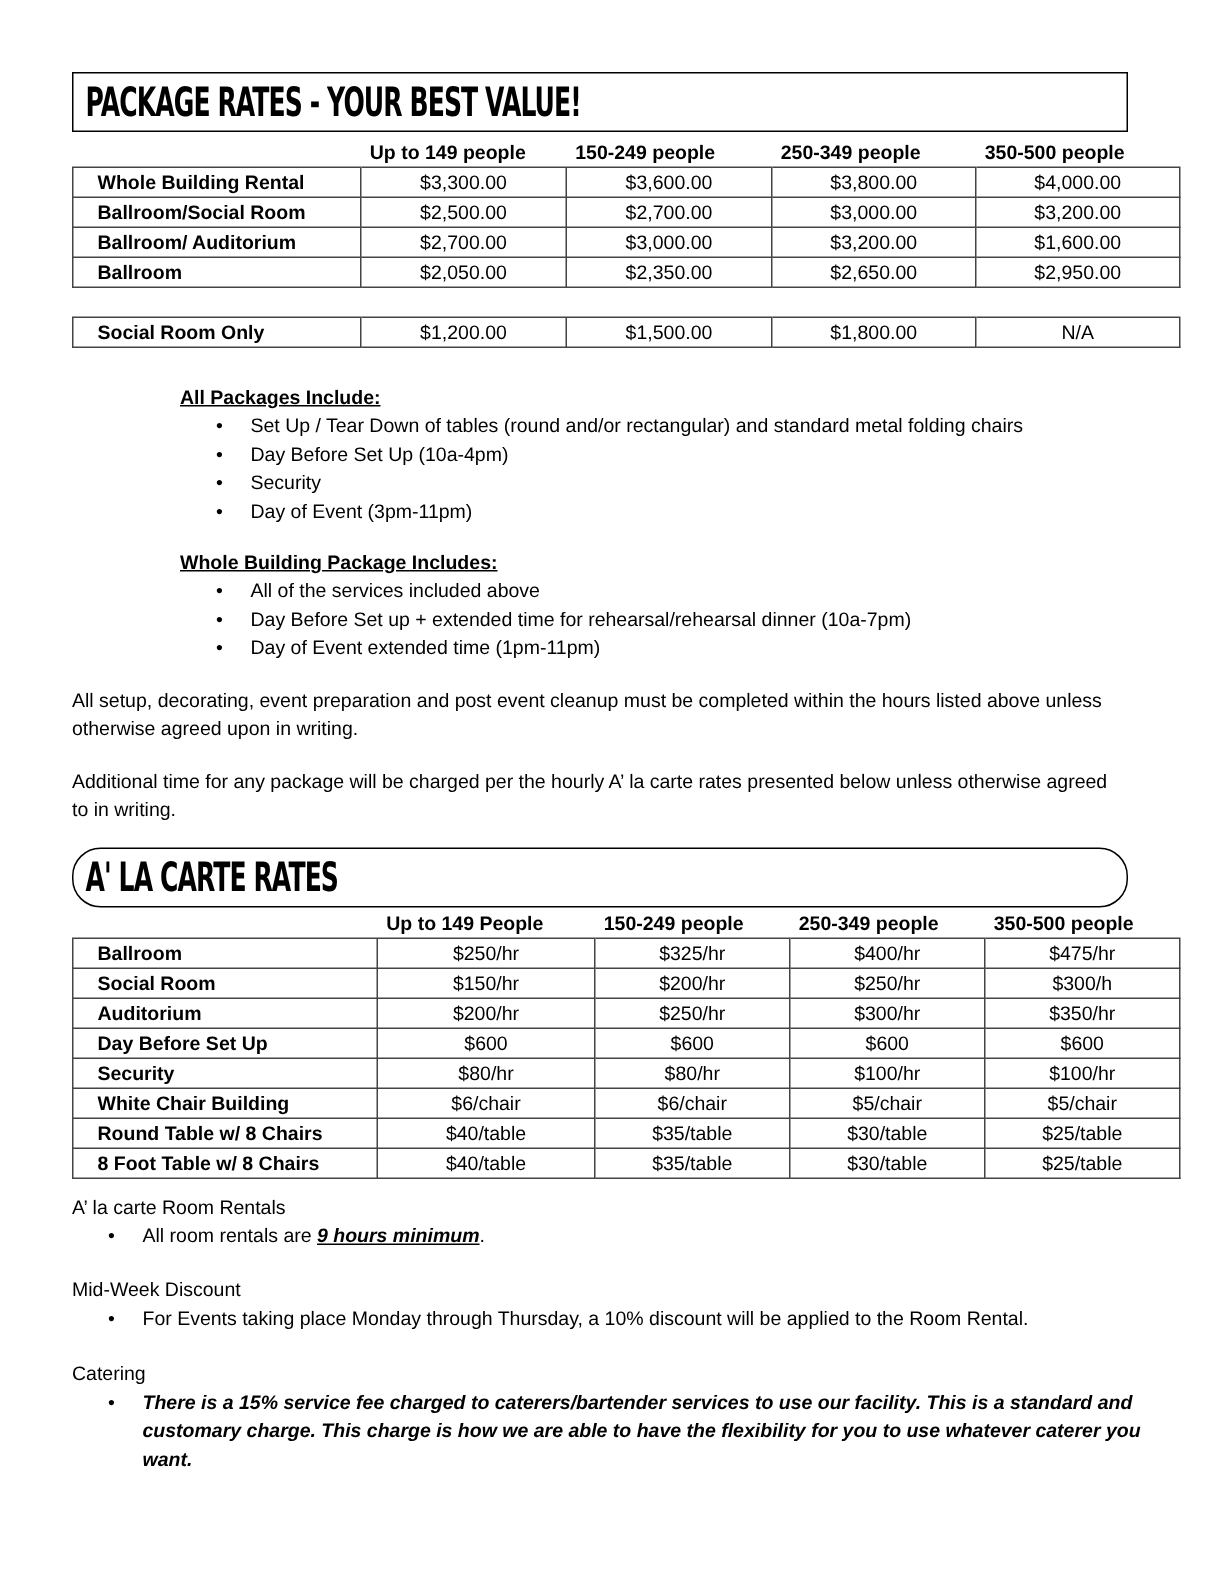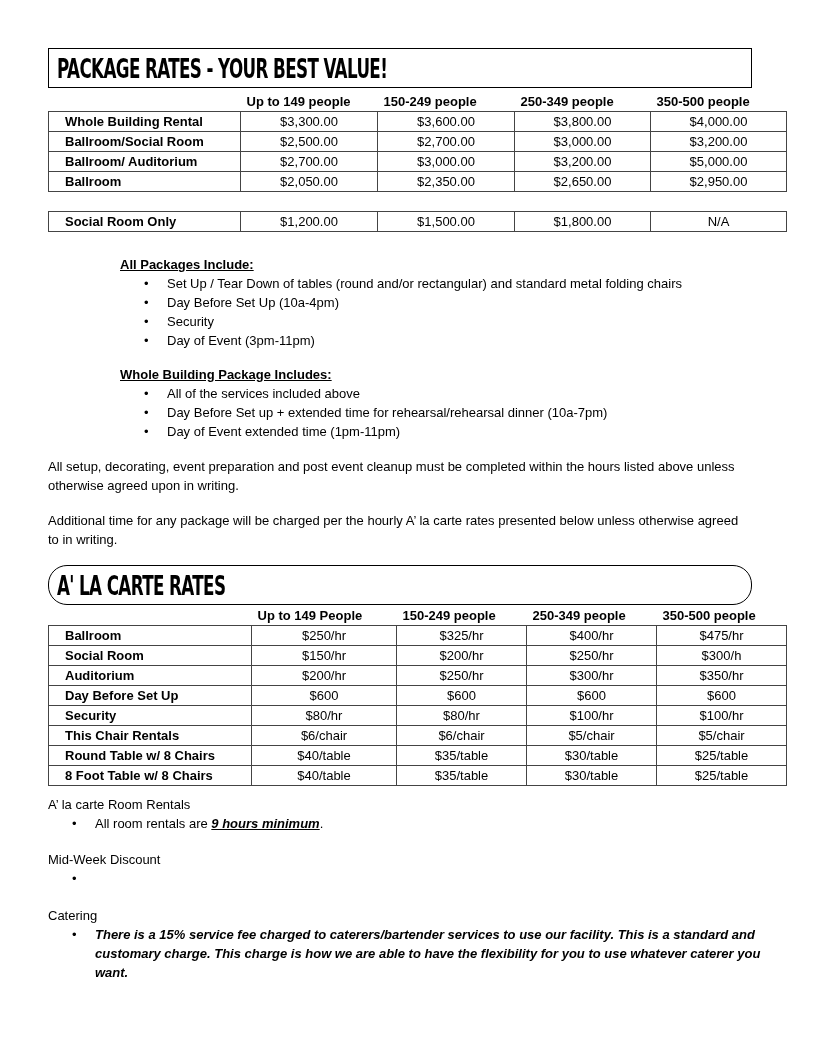--- a/index.html
+++ b/index.html
@@ -75,21 +75,21 @@
     <td class="val">$2,500.00</td>
     <td class="val">$2,700.00</td>
     <td class="val">$3,000.00</td>
     <td class="val">$3,200.00</td>
   </tr>
   <tr>
     <td class="label">Ballroom/ Auditorium</td>
     <td class="val">$2,700.00</td>
     <td class="val">$3,000.00</td>
     <td class="val">$3,200.00</td>
-    <td class="val">$5,000.00</td>
+    <td class="val">$1,600.00</td>
   </tr>
   <tr>
     <td class="label">Ballroom</td>
     <td class="val">$2,050.00</td>
     <td class="val">$2,350.00</td>
     <td class="val">$2,650.00</td>
     <td class="val">$2,950.00</td>
   </tr>
   <tr class="spacer">
     <td></td>
@@ -179,21 +179,21 @@
     <td class="val">$600</td>
   </tr>
   <tr>
     <td class="label">Security</td>
     <td class="val">$80/hr</td>
     <td class="val">$80/hr</td>
     <td class="val">$100/hr</td>
     <td class="val">$100/hr</td>
   </tr>
   <tr>
-    <td class="label">This Chair Rentals</td>
+    <td class="label">White Chair Building</td>
     <td class="val">$6/chair</td>
     <td class="val">$6/chair</td>
     <td class="val">$5/chair</td>
     <td class="val">$5/chair</td>
   </tr>
   <tr>
     <td class="label">Round Table w/ 8 Chairs</td>
     <td class="val">$40/table</td>
     <td class="val">$35/table</td>
     <td class="val">$30/table</td>
@@ -212,21 +212,21 @@
 <div class="block" style="top:795px;">
   <div>A’ la carte Room Rentals</div>
   <ul class="bul">
     <li><span class="dot">•</span><span>All room rentals are </span><span class="em-strong">9 hours minimum</span><span>.</span></li>
   </ul>
 </div>
 
 <div class="block" style="top:850px;">
   <div>Mid-Week Discount</div>
   <ul class="bul">
-    <li><span class="dot">•</span></li>
+    <li><span class="dot">•</span><span>For Events taking place Monday through Thursday, a 10% discount will be applied to the Room Rental.</span></li>
   </ul>
 </div>
 
 <div class="block" style="top:906px; width:720px;">
   <div>Catering</div>
   <ul class="bul">
     <li class="cat"><span class="dot" style="font-style:normal;font-weight:normal;">•</span><span>There is a 15% service fee charged to caterers/bartender services to use our facility.  This is a standard and customary charge. This charge is how we are able to have the flexibility for you to use whatever caterer you want.</span></li>
   </ul>
 </div>
 

